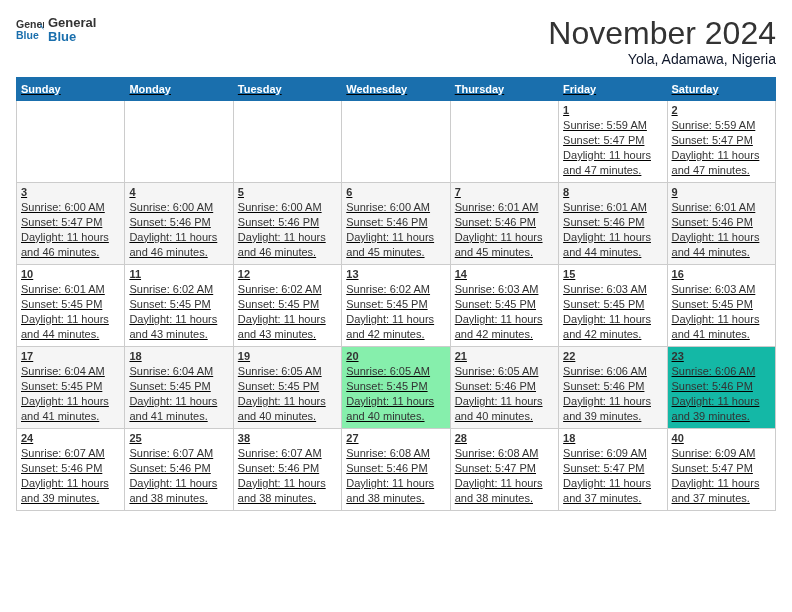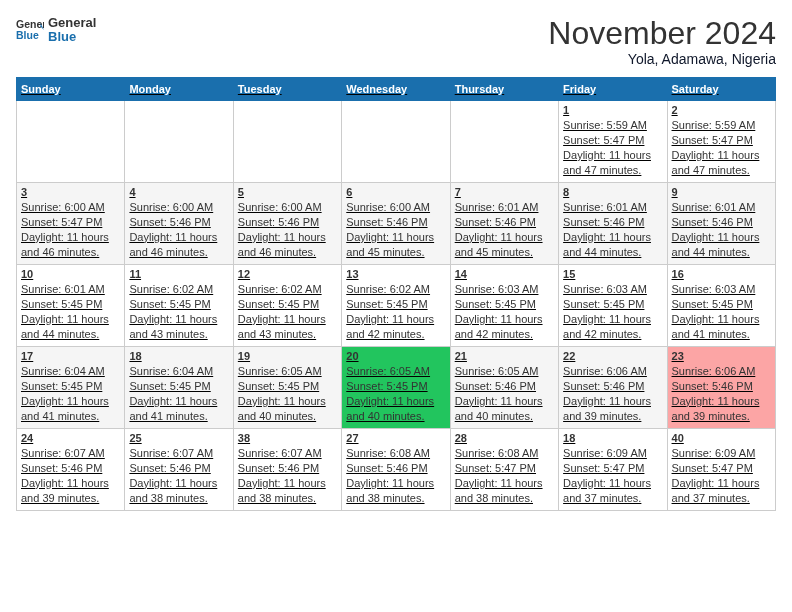--- a/index.html
+++ b/index.html
@@ -263,42 +263,42 @@
 Daylight: 11 hours
 and 41 minutes.</div>
           </td>
           <td style="background: rgb(245, 245, 245);">
             <span class="day-num">19</span>
             <div class="day-info" style="white-space: pre-line;">Sunrise: 6:05 AM
 Sunset: 5:45 PM
 Daylight: 11 hours
 and 40 minutes.</div>
           </td>
-          <td style="background: #22c55e;">
+          <td style="background: #86efac;">
             <span class="day-num">20</span>
             <div class="day-info" style="white-space: pre-line;">Sunrise: 6:05 AM
 Sunset: 5:45 PM
 Daylight: 11 hours
 and 40 minutes.</div>
           </td>
           <td style="background: rgb(245, 245, 245); margin-top: 23px;">
             <span class="day-num">21</span>
             <div class="day-info" style="white-space: pre-line;">Sunrise: 6:05 AM
 Sunset: 5:46 PM
 Daylight: 11 hours
 and 40 minutes.</div>
           </td>
           <td style="background: rgb(245, 245, 245);">
             <span class="day-num">22</span>
             <div class="day-info" style="white-space: pre-line;">Sunrise: 6:06 AM
 Sunset: 5:46 PM
 Daylight: 11 hours
 and 39 minutes.</div>
           </td>
-          <td style="background: #fca5a5;">
+          <td style="background: #14b8a6;">
             <span class="day-num">23</span>
             <div class="day-info" style="white-space: pre-line;">Sunrise: 6:06 AM
 Sunset: 5:46 PM
 Daylight: 11 hours
 and 39 minutes.</div>
           </td>
         </tr>
         <tr>
           <td>
             <span class="day-num">24</span>

